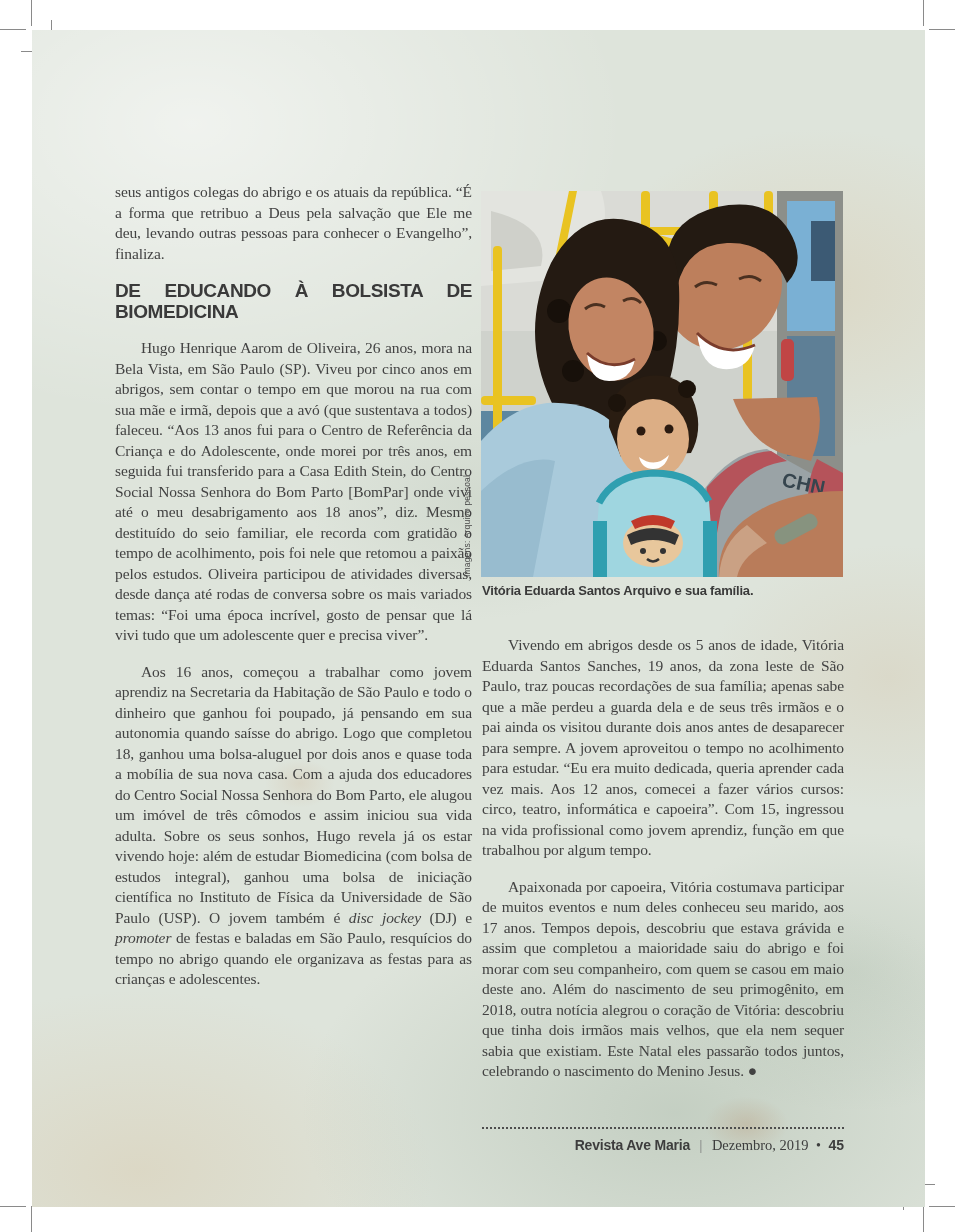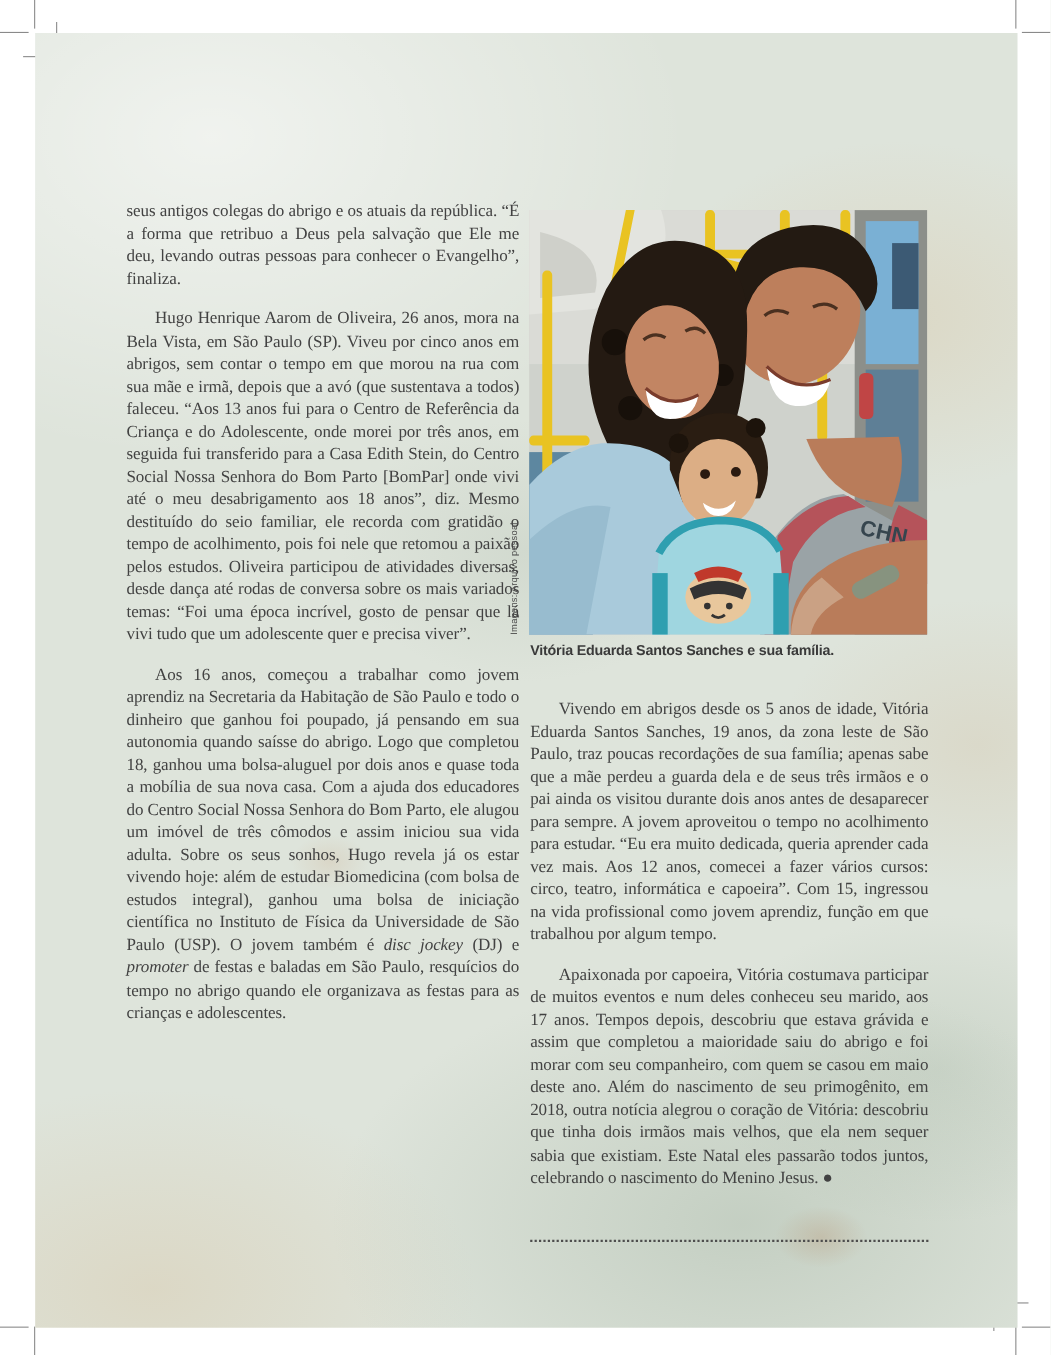--- a/index.html
+++ b/index.html
@@ -93,20 +93,21 @@
 
   <div class="crop v" style="left:923px; top:1206px;"></div>
   <div class="crop h" style="top:1206px; left:929px;"></div>
   <div class="crop v" style="left:903px; top:1184px;"></div>
   <div class="crop h" style="top:1184px; left:909px;"></div>
 
   <div id="mag-page">
 
     <div id="left-col" class="bodycopy">
       <p>seus antigos colegas do abrigo e os atuais da república. “É a forma que retribuo a Deus pela salvação que Ele me deu, levando outras pessoas para conhecer o Evangelho”, finaliza.</p>
+      <h2 class="sechead">DE EDUCANDO À BOLSISTA DE BIOMEDICINA</h2>
       <p class="indent">Hugo Henrique Aarom de Oliveira, 26 anos, mora na Bela Vista, em São Paulo (SP). Viveu por cinco anos em abrigos, sem contar o tempo em que morou na rua com sua mãe e irmã, depois que a avó (que sustentava a todos) faleceu. “Aos 13 anos fui para o Centro de Referência da Criança e do Adolescente, onde morei por três anos, em seguida fui transferido para a Casa Edith Stein, do Centro Social Nossa Senhora do Bom Parto [BomPar] onde vivi até o meu desabrigamento aos 18 anos”, diz. Mesmo destituído do seio familiar, ele recorda com gratidão o tempo de acolhimento, pois foi nele que retomou a paixão pelos estudos. Oliveira participou de atividades diversas, desde dança até rodas de conversa sobre os mais variados temas: “Foi uma época incrível, gosto de pensar que lá vivi tudo que um adolescente quer e precisa viver”.</p>
       <p class="indent"><span>Aos 16 anos, começou a trabalhar como jovem aprendiz na Secretaria da Habitação de São Paulo e todo o dinheiro que ganhou foi poupado, já pensando em sua autonomia quando saísse do abrigo. Logo que completou 18, ganhou uma bolsa-aluguel por dois anos e quase toda a mobília de sua nova casa. Com a ajuda dos educadores do Centro Social Nossa Senhora do Bom Parto, ele alugou um imóvel de três cômodos e assim iniciou sua vida adulta. Sobre os seus sonhos, Hugo revela já os estar vivendo hoje: além de estudar Biomedicina (com bolsa de estudos integral), ganhou uma bolsa de iniciação científica no Instituto de Física da Universidade de São Paulo (USP). O jovem também é </span><i>disc jockey</i><span> (DJ) e </span><i>promoter</i><span> de festas e baladas em São Paulo, resquícios do tempo no abrigo quando ele organizava as festas para as crianças e adolescentes.</span></p>
     </div>
 
     <div id="photo-box">
       <svg viewBox="0 0 362 386" preserveAspectRatio="none">
 
         <rect x="0" y="0" width="362" height="386" fill="#cfd2cc"></rect>
         <rect x="0" y="0" width="362" height="140" fill="#dadbd6"></rect>
 
@@ -194,23 +195,30 @@
         <g>
           <path d="M362,300 Q300,300 262,330 Q236,352 238,386 L362,386 Z" fill="#b97c5a"></path>
           <path d="M238,386 Q240,352 266,334 L286,352 Q260,366 256,386 Z" fill="#caa184"></path>
           <rect x="292" y="330" width="46" height="16" rx="7" transform="rotate(-28 315 338)" fill="#87937f"></rect>
         </g>
       </svg>
     </div>
 
     <div id="photo-credit">Imagens: Arquivo pessoal</div>
 
-    <div id="photo-caption">Vitória Eduarda Santos Sanches e sua família.</div>
+    <div id="photo-caption">Vitória Eduarda Santos Arquivo e sua família.</div>
 
     <div id="right-col" class="bodycopy">
       <p class="indent">Vivendo em abrigos desde os 5 anos de idade, Vitória Eduarda Santos Sanches, 19 anos, da zona leste de São Paulo, traz poucas recordações de sua família; apenas sabe que a mãe perdeu a guarda dela e de seus três irmãos e o pai ainda os visitou durante dois anos antes de desaparecer para sempre. A jovem aproveitou o tempo no acolhimento para estudar. “Eu era muito dedicada, queria aprender cada vez mais. Aos 12 anos, comecei a fazer vários cursos: circo, teatro, informática e capoeira”. Com 15, ingressou na vida profissional como jovem aprendiz, função em que trabalhou por algum tempo.</p>
       <p class="indent">Apaixonada por capoeira, Vitória costumava participar de muitos eventos e num deles conheceu seu marido, aos 17 anos. Tempos depois, descobriu que estava grávida e assim que completou a maioridade saiu do abrigo e foi morar com seu companheiro, com quem se casou em maio deste ano. Além do nascimento de seu primogênito, em 2018, outra notícia alegrou o coração de Vitória: descobriu que tinha dois irmãos mais velhos, que ela nem sequer sabia que existiam. Este Natal eles passarão todos juntos, celebrando o nascimento do Menino Jesus. ●</p>
     </div>
 
     <div id="footer-rule"></div>
+    <div id="footer">
+      <span class="mag">Revista Ave Maria</span>
+      <span class="sep">|</span>
+      <span class="date">Dezembro, 2019</span>
+      <span class="dot">•</span>
+      <span class="pgnum">45</span>
+    </div>
 
   </div>
 </div>
 
 </body></html>

